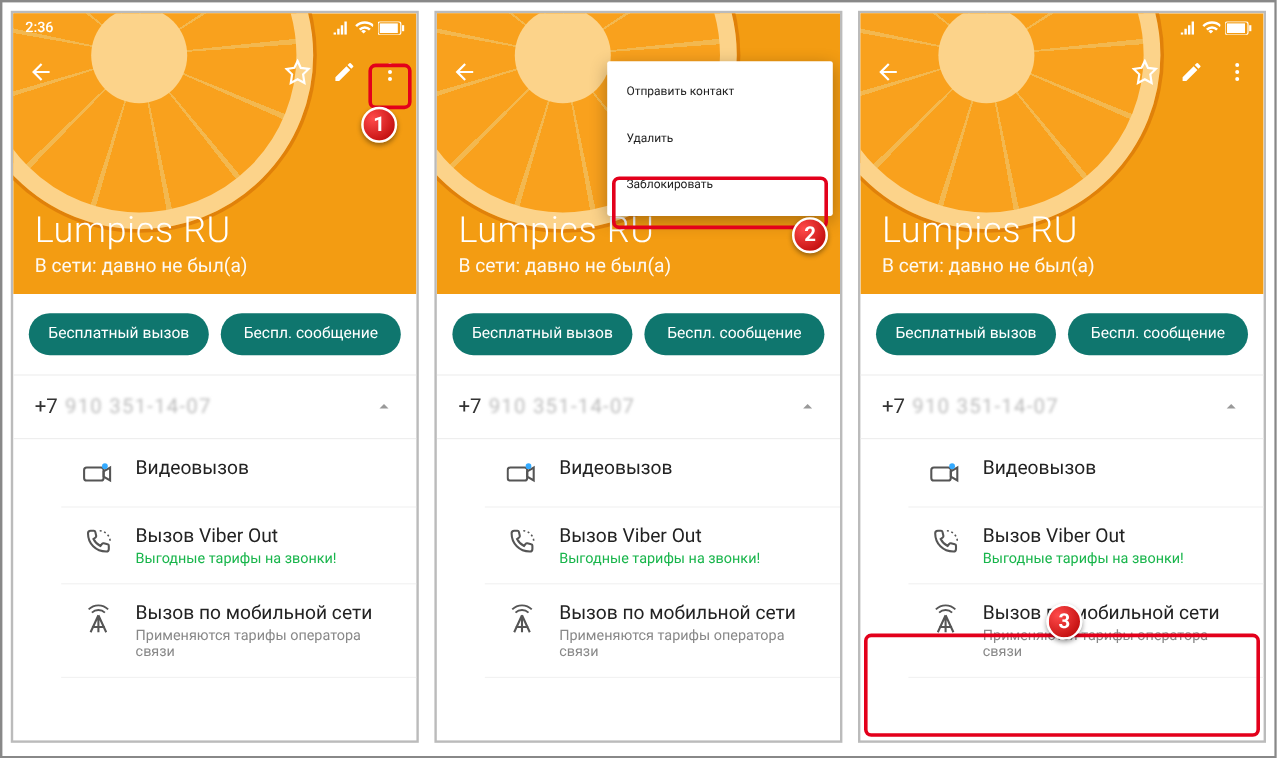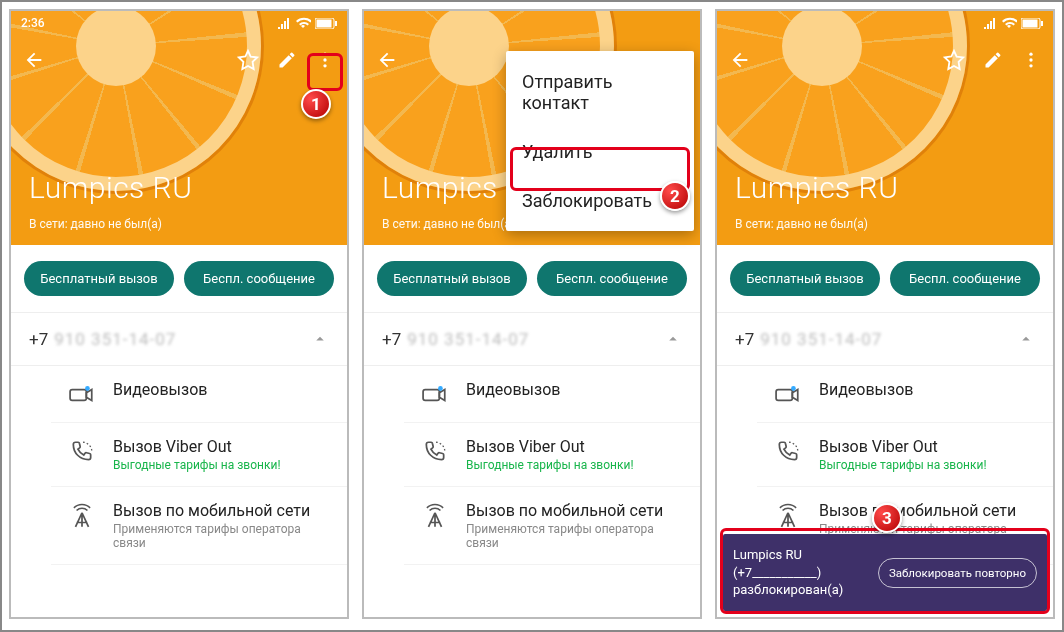--- a/index.html
+++ b/index.html
@@ -75,21 +75,21 @@
     position: absolute; top: 24px; left: 0; right: 0; height: 50px;
     display: flex; align-items: center; justify-content: space-between;
     padding: 0 12px; z-index: 5;
   }
   .back-arrow { width: 22px; height: 22px; }
   .app-bar-right { display: flex; align-items: center; gap: 18px; }
   .header-text {
     position: absolute; left: 18px; bottom: 14px; color: #fff; z-index: 4;
   }
   .contact-name { font-size: 30px; font-weight: 300; letter-spacing: .5px; }
-  .contact-status { font-size: 12px; opacity: .95; margin-top: 12px; }
+  .contact-status { font-size: 16px; opacity: .95; margin-top: 2px; }
   
   .actions {
     display: flex; padding: 16px 12px; gap: 10px; justify-content: center;
     border-bottom: 1px solid #eee;
   }
   .pill {
     background: #0f766e; color: #fff; border-radius: 22px;
     font-size: 13px; padding: 10px 16px; text-align: center;
     flex: 1; max-width: 150px;
   }
@@ -111,21 +111,21 @@
   .item-sub { font-size: 12px; margin-top: 2px; }
   .sub-green { color: #18b54b; }
   .sub-gray { color: #888; }
   
   .menu {
     position: absolute; right: 6px; top: 40px; width: 188px;
     background: #fff; box-shadow: 0 4px 14px rgba(0,0,0,.3);
     border-radius: 2px; z-index: 20; padding: 6px 0;
   }
   .menu-item {
-    padding: 14px 16px; font-size: 18px; color: #222;
+    padding: 14px 16px; font-size: 10px; color: #222;
   }
   
   .callout-box {
     position: absolute; border: 3px solid #e3001b; border-radius: 6px;
     z-index: 30; pointer-events: none;
   }
   .badge {
     position: absolute; width: 30px; height: 30px; border-radius: 50%;
     background: radial-gradient(circle at 30% 30%, #ff4a4a, #b30000);
     border: 2px solid #fff; color: #fff; font-weight: 700; font-size: 17px;
@@ -418,21 +418,17 @@
             <path fill="none" stroke="#555" stroke-width="1.6" d="M12 9v13M12 9l-6 13M12 9l6 13M7 18h10"></path>
             <path fill="none" stroke="#555" stroke-width="1.4" d="M7 7a7 7 0 0110 0M4.5 4.5a10.5 10.5 0 0115 0"></path>
           </svg>
         <div>
           <div class="item-title">Вызов по мобильной сети</div>
           <div class="item-sub sub-gray">Применяются тарифы оператора связи</div>
         </div>
       </div>
     </div>
 
-    <div class="snackbar">
-      <div class="snack-text">Lumpics RU (+7___________) разблокирован(а)</div>
-      <div class="snack-btn">Заблокировать повторно</div>
-    </div>
     <div class="callout-box" style="left:3px; right:3px; bottom:3px; height:86px;"></div>
     <div class="badge" style="bottom:84px; left:155px;">3</div>
   </div>
 
 </div>
 
 </body></html>

